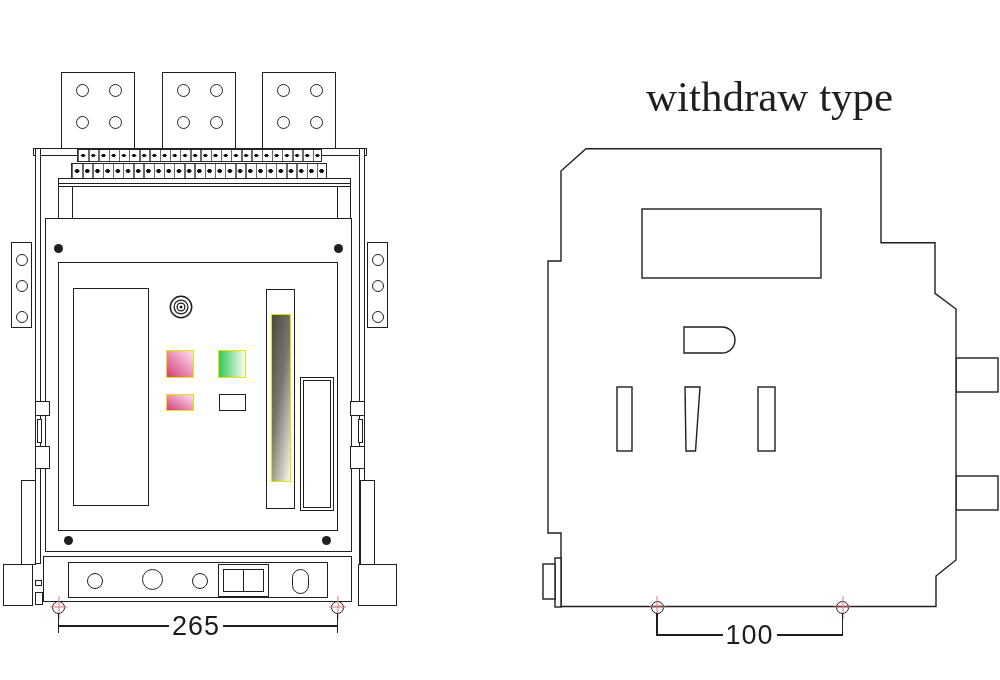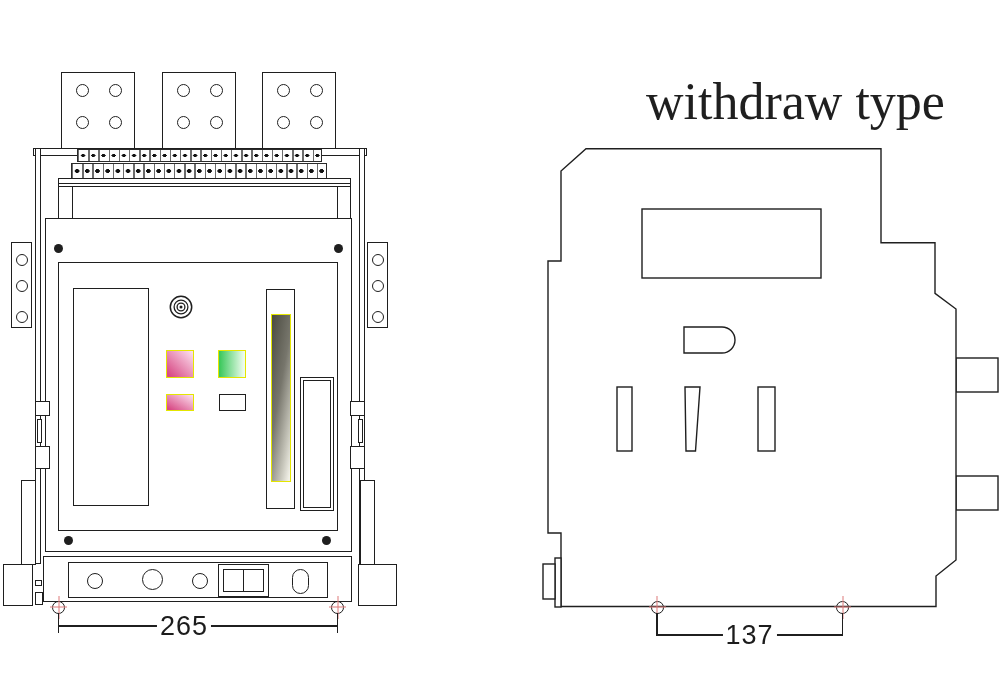--- a/index.html
+++ b/index.html
@@ -37,21 +37,21 @@
   .anchor{position:absolute;width:13px;height:13px;border:1.3px solid var(--line);
     border-radius:50%;background:transparent}
   .cross-v{position:absolute;left:50%;top:-6px;bottom:-6px;width:1.1px;
     background:var(--marker-red);transform:translateX(-0.5px)}
   .cross-h{position:absolute;top:50%;left:-3px;right:-3px;height:1.1px;
     background:var(--marker-red);transform:translateY(-0.5px)}
   .dim-text{position:absolute;transform:translate(-50%,-50%);font-size:27px;
     letter-spacing:1px;color:#1c1c1c;background:#fff;padding:0 3px;white-space:nowrap}
   .title-model{position:absolute;left:646px;top:24px;font-size:45px;letter-spacing:-0.5px;
     font-family:"Liberation Sans",sans-serif;white-space:nowrap}
-  .title-type{position:absolute;left:646px;top:72px;font-size:52px;
+  .title-type{position:absolute;left:646px;top:72px;font-size:43px;
     font-family:"Liberation Serif",serif;white-space:nowrap}
   svg{position:absolute;left:0;top:0}
 </style>
 </head>
 <body>
 
 <div class="stage">
 
   <div class="abs" style="left:0;top:0;width:420px;height:680px">
 
@@ -153,21 +153,21 @@
       <span class="cross-v"></span>
       <span class="cross-h"></span>
     </div>
     <div class="anchor" style="left:331px;top:600.5px">
       <span class="cross-v"></span>
       <span class="cross-h"></span>
     </div>
     <div class="vline" style="left:57.9px;top:613px;height:20px"></div>
     <div class="vline" style="left:336.9px;top:613px;height:20px"></div>
     <div class="hline" style="left:58px;top:625.4px;width:280px"></div>
-    <div class="dim-text" style="left:184px;top:626px">265</div>
+    <div class="dim-text" style="left:196px;top:626px">265</div>
   </div>
 
   <svg width="1000" height="680" viewBox="0 0 1000 680">
     <g fill="#ffffff" stroke="#1f1f1f" stroke-width="1.4" stroke-linejoin="miter">
 
       <rect x="956" y="358" width="42" height="34"></rect>
       <rect x="956" y="476" width="42" height="34"></rect>
 
       <path d="
         M 586 148.7 L 881 148.7 L 881 242.7 L 935 242.7 L 935 293.3
@@ -189,17 +189,17 @@
     <span class="cross-v"></span>
     <span class="cross-h"></span>
   </div>
   <div class="anchor" style="left:836px;top:600.5px">
     <span class="cross-v"></span>
     <span class="cross-h"></span>
   </div>
   <div class="vline" style="left:656.4px;top:613px;height:23px"></div>
   <div class="vline" style="left:841.9px;top:613px;height:23px"></div>
   <div class="hline" style="left:657px;top:634.4px;width:186px"></div>
-  <div class="dim-text" style="left:749.5px;top:635px">137</div>
+  <div class="dim-text" style="left:749.5px;top:635px">100</div>
 
   <div class="title-type">withdraw type</div>
 
 </div>
 
 </body></html>

